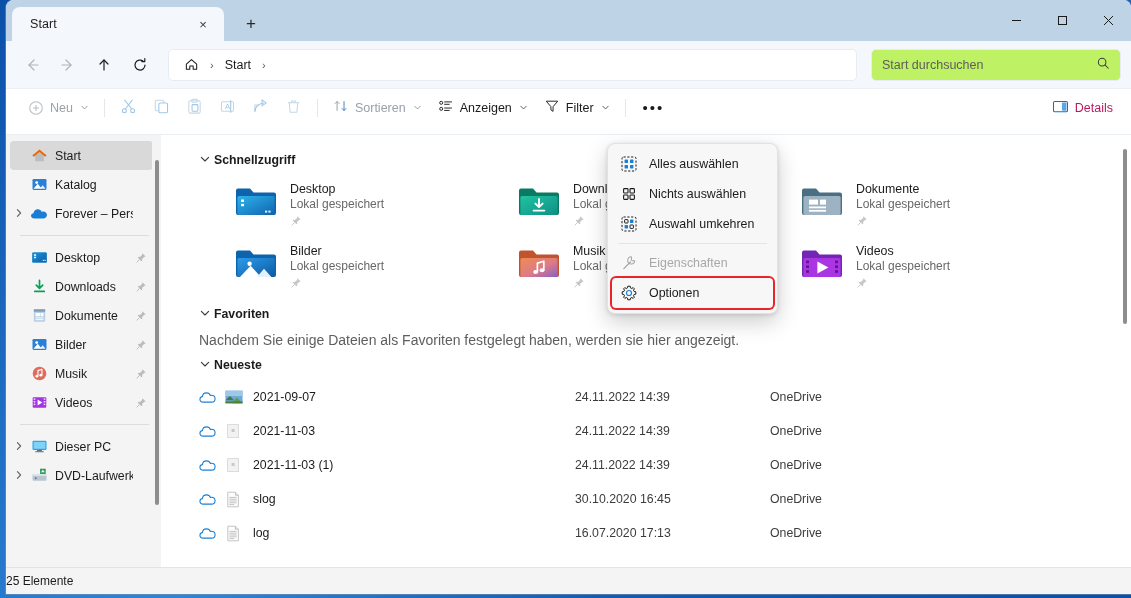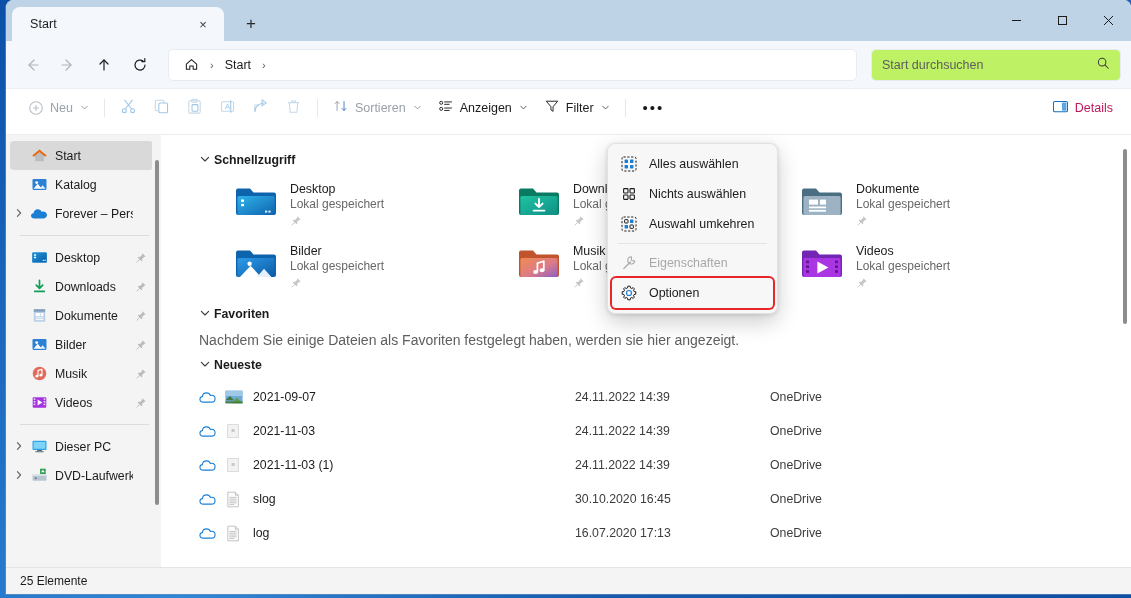--- a/index.html
+++ b/index.html
@@ -196,21 +196,20 @@
   #ct-scroll {
     position: absolute; right: 4px; top: 14px;
     width: 4px; height: 175px; background: #8d8d8d; border-radius: 2px;
   }
 
   
   #statusbar {
     height: 27px; flex: 0 0 27px;
     background: #f4f4f4;
     display: flex; align-items: center;
-    padding-left: 14px;
     font-size: 12px; color: #1b1b1b;
     border-top: 1px solid #e4e4e4;
   }
 
   
   #ctxmenu {
     position: absolute;
     left: 601px; top: 143px; width: 171px;
     background: #f7f7f7;
     border: 1px solid #e2e2e2;

